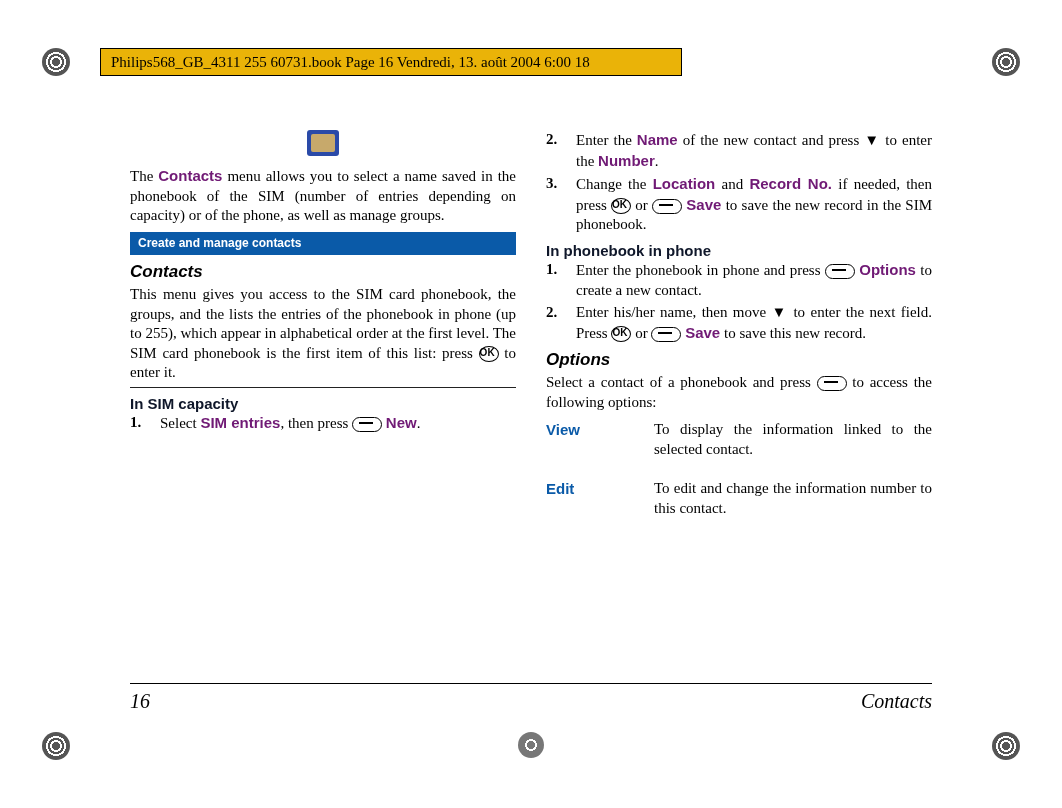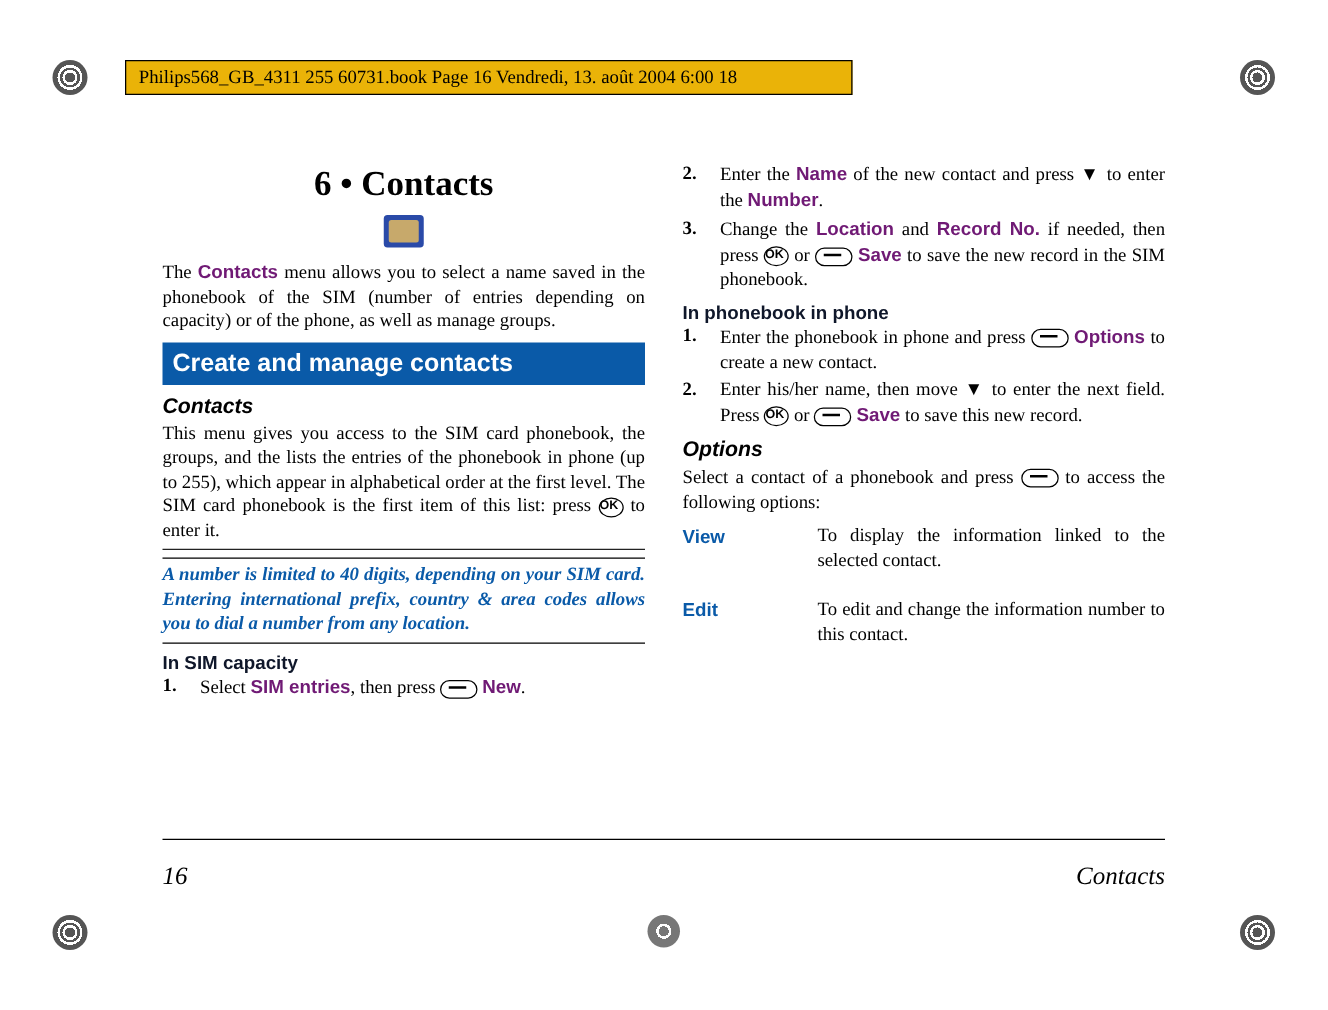--- a/index.html
+++ b/index.html
@@ -80,21 +80,21 @@
     content: "";
     position: absolute;
     left: 4px; top: 4px; right: 4px; bottom: 4px;
     background: #c7a96b;
     border-radius: 2px;
   }
   .section-bar {
     background: #0a5aa8;
     color: #fff;
     font-weight: bold;
-    font-size: 20px;
+    font-size: 12px;
     padding: 4px 8px;
     margin: 6px 0 4px 0;
     font-family: Arial, Helvetica, sans-serif;
   }
   .subhead {
     font-style: italic;
     font-weight: bold;
     font-size: 17px;
     margin: 6px 0 2px 0;
     font-family: Arial, Helvetica, sans-serif;
@@ -167,53 +167,51 @@
   .options-table .label { color: #0a5aa8; font-weight: bold; font-family: Arial, Helvetica, sans-serif; }
   .footer {
     position: absolute;
     bottom: -6px;
     left: 0; right: 0;
     display: flex;
     justify-content: space-between;
     font-style: italic;
     font-size: 20px;
     border-top: 1px solid #000;
-    padding-top: 16px;
+    padding-top: 4px;
   }
   p { margin: 0 0 4px 0; }
   .hrule { border-top: 1px solid #222; margin: 2px 0 4px 0;}
 </style>
 </head>
 <body>
 
 <div class="crop-mark crop-tl"></div>
 <div class="crop-mark crop-tr"></div>
 <div class="crop-mark crop-bl"></div>
 <div class="crop-mark crop-br"></div>
 <div class="mid-dot mid-top"></div>
 <div class="mid-dot mid-bot"></div>
 
 <div class="header-bar">
   <span>Philips568_GB_4311 255 60731.book  Page 16  Vendredi, 13. août 2004  6:00 18</span>
 </div>
 
 <div class="page-area">
   <div class="col">
-    <h1 class="chapter">6 • Contacts</h1>
     <span class="contacts-icon"></span>
     <p>
       <span>The </span><span class="term">Contacts</span><span> menu allows you to select a name saved in the phonebook of the SIM (number of entries depending on capacity) or of the phone, as well as manage groups.</span>
     </p>
     <div class="section-bar">Create and manage contacts</div>
     <div class="subhead">Contacts</div>
     <p>
       <span>This menu gives you access to the SIM card phonebook, the groups, and the lists the entries of the phonebook in phone (up to 255), which appear in alphabetical order at the first level. The SIM card phonebook is the first item of this list: press </span><span class="ok-btn">OK</span><span> to enter it.</span>
     </p>
     <div class="hrule"></div>
-    <div class="callout">A number is limited to 40 digits, depending on your SIM card. Entering international prefix, country &amp; area codes allows you to dial a number from any location.</div>
     <div class="minihead">In SIM capacity</div>
     <ol class="steps">
       <li>
         <span class="num">1.</span>
         <span>
           <span>Select </span><span class="term">SIM entries</span><span>, then press </span>
           <span class="soft-btn"></span>
           <span class="term">New</span><span>.</span>
         </span>
       </li>

